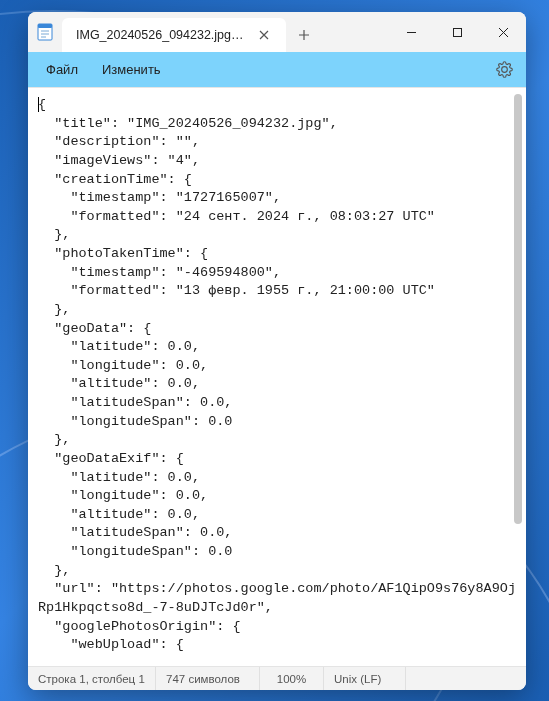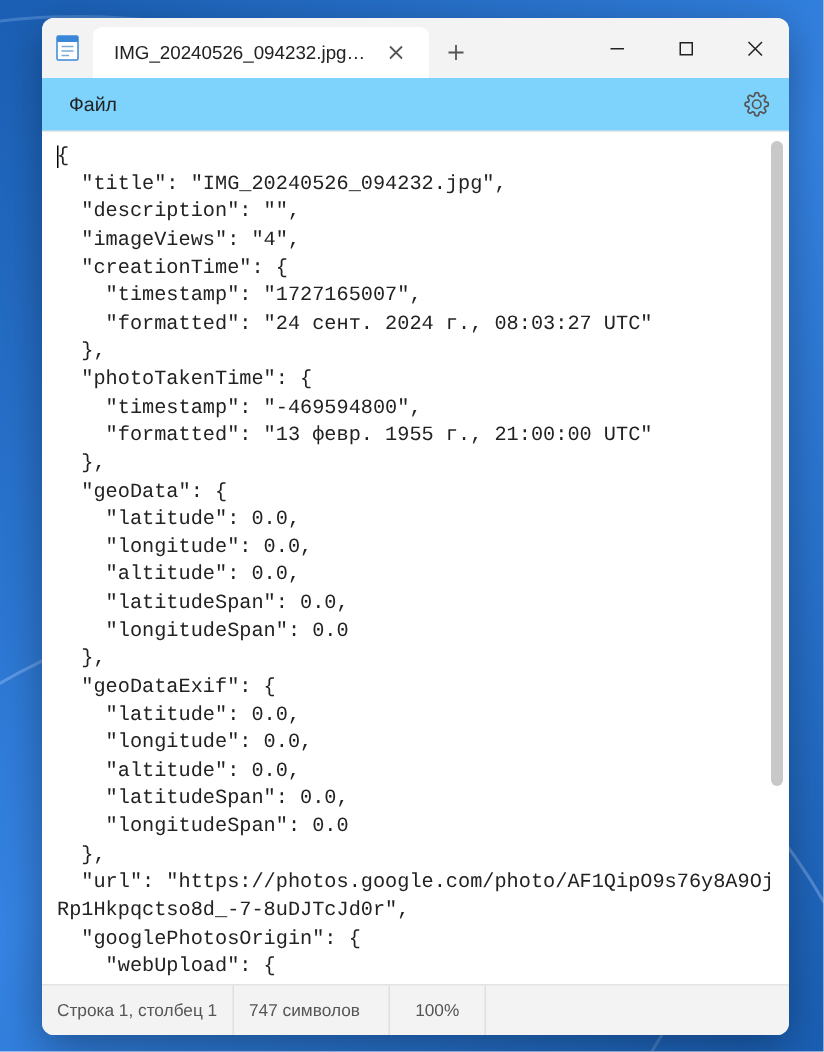--- a/index.html
+++ b/index.html
@@ -143,21 +143,21 @@
     width: 12px; height: calc(100% - 12px);
   }
   .scroll-thumb {
     position: absolute;
     top: 0; left: 2px;
     width: 8px; height: 430px;
     background: #c8c8c8;
     border-radius: 4px;
   }
   .statusbar {
-    height: 34px;
+    height: 24px;
     background: #f3f3f3;
     border-top: 1px solid #e4e4e4;
     display: flex;
     align-items: stretch;
     font-size: 11.5px;
     color: #555;
   }
   .status-cell {
     display: flex;
     align-items: center;
@@ -213,20 +213,21 @@
       <div class="win-btn">
         <svg width="11" height="11" viewBox="0 0 11 11">
             <path d="M1 1 L10 10 M10 1 L1 10" stroke="#222" stroke-width="1"></path>
           </svg>
       </div>
     </div>
   </div>
 
   <div class="menubar">
     <div class="menu-item">Файл</div>
+    <div class="menu-item">Изменить</div>
     <div class="gear">
       <svg width="17" height="17" viewBox="0 0 24 24">
         <path fill="none" stroke="#555" stroke-width="1.6" d="M12 8a4 4 0 100 8 4 4 0 000-8z M19.4 15a1.7 1.7 0 00.34 1.87l.06.06a2 2 0 11-2.83 2.83l-.06-.06a1.7 1.7 0 00-1.87-.34 1.7 1.7 0 00-1 1.55V21a2 2 0 11-4 0v-.09a1.7 1.7 0 00-1-1.55 1.7 1.7 0 00-1.87.34l-.06.06a2 2 0 11-2.83-2.83l.06-.06a1.7 1.7 0 00.34-1.87 1.7 1.7 0 00-1.55-1H3a2 2 0 110-4h.09a1.7 1.7 0 001.55-1 1.7 1.7 0 00-.34-1.87l-.06-.06a2 2 0 112.83-2.83l.06.06a1.7 1.7 0 001.87.34H9a1.7 1.7 0 001-1.55V3a2 2 0 114 0v.09a1.7 1.7 0 001 1.55 1.7 1.7 0 001.87-.34l.06-.06a2 2 0 112.83 2.83l-.06.06a1.7 1.7 0 00-.34 1.87V9a1.7 1.7 0 001.55 1H21a2 2 0 110 4h-.09a1.7 1.7 0 00-1.55 1z"></path>
       </svg>
     </div>
   </div>
 
   <div class="editor">
     <pre><span class="cursor"></span><span>{
   "title": "IMG_20240526_094232.jpg",
@@ -259,16 +260,17 @@
     "webUpload": {</span></pre>
     <div class="scrollbar">
       <div class="scroll-thumb"></div>
     </div>
   </div>
 
   <div class="statusbar">
     <div class="status-cell">Строка 1, столбец 1</div>
     <div class="status-cell chars">747 символов</div>
     <div class="status-cell zoom">100%</div>
+    <div class="status-cell eol">Unix (LF)</div>
     <div class="status-cell enc">UTF-8</div>
   </div>
 
 </div>
 
 </body></html>

